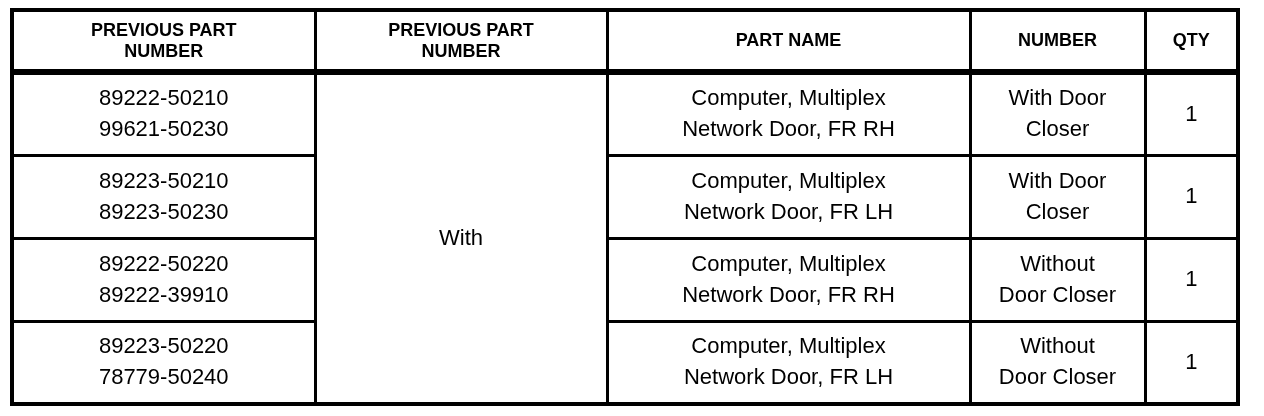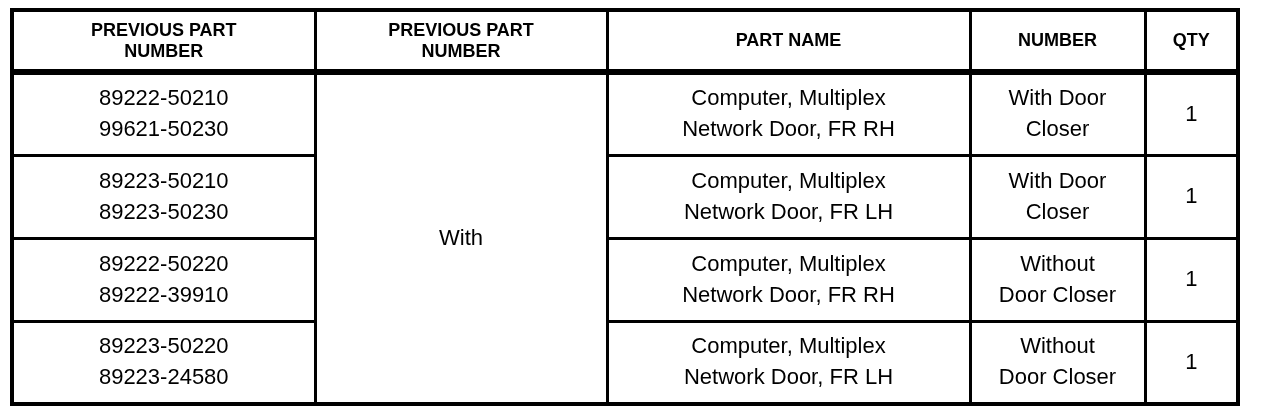--- a/index.html
+++ b/index.html
@@ -112,21 +112,21 @@
         <td>89222-50220
 89222-39910</td>
         <td>Computer, Multiplex
 Network Door, FR RH</td>
         <td>Without
 Door Closer</td>
         <td>1</td>
       </tr>
       <tr>
         <td>89223-50220
-89223-24580</td>
+78779-50240</td>
         <td>Computer, Multiplex
 Network Door, FR LH</td>
         <td>Without
 Door Closer</td>
         <td>1</td>
       </tr>
     </tbody>
   </table>
 </div>
 

